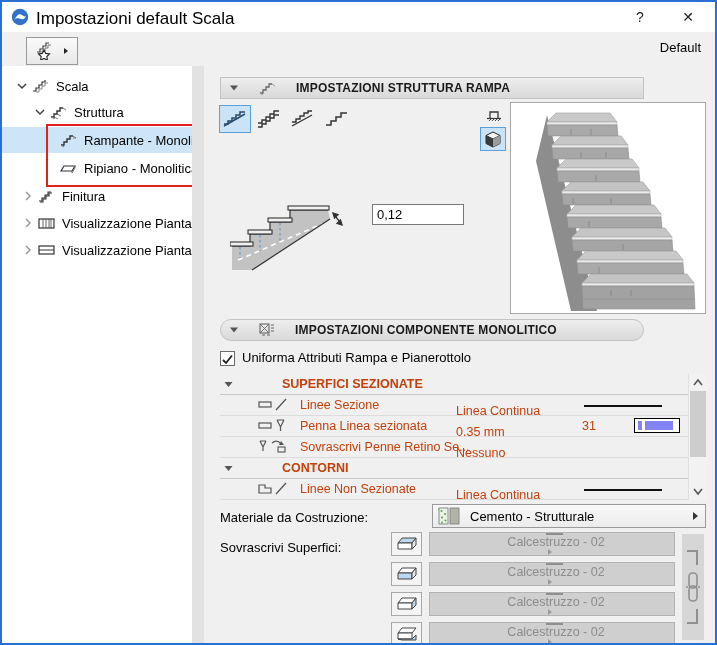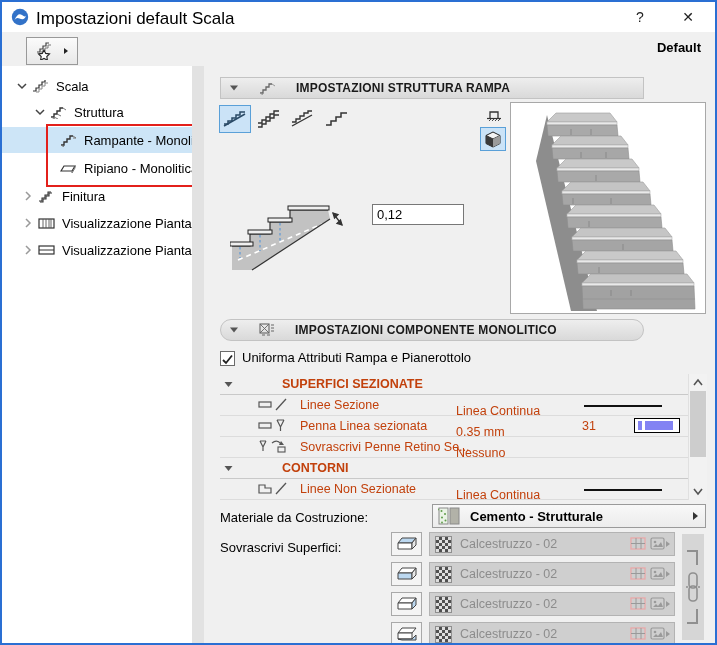--- a/index.html
+++ b/index.html
@@ -3,21 +3,21 @@
 <meta charset="utf-8">
 <style>
   html,body{margin:0;padding:0;background:#d7d7d7;font-family:"Liberation Sans",sans-serif;}
   .window{position:relative;width:717px;height:645px;box-sizing:border-box;border:2px solid #2a6fd3;background:#f0f0f0;overflow:hidden;}
   .abs{position:absolute;}
   
   .titlebar{position:absolute;left:0;top:0;width:713px;height:30px;background:#ffffff;}
   .title-text{position:absolute;left:34px;top:7px;font-size:17px;color:#000;}
   .tb-btn{position:absolute;top:0;width:34px;height:30px;text-align:center;line-height:30px;font-size:14px;color:#222;cursor:default;}
   
-  .toolbar{position:absolute;left:0;top:30px;width:713px;height:34px;background:#f0f0f0;font-weight:bold;}
+  .toolbar{position:absolute;left:0;top:30px;width:713px;height:34px;background:#f0f0f0;}
   .fav-btn{position:absolute;left:24px;top:5px;width:50px;height:26px;background:linear-gradient(#fbfbfb,#e8e8e8);border:1px solid #999;display:flex;align-items:center;justify-content:center;gap:2px;}
   .default-label{position:absolute;right:14px;top:8px;font-size:13px;color:#000;}
   
   .sidebar{position:absolute;left:0;top:64px;width:190px;height:577px;background:#ffffff;}
   .splitter{position:absolute;left:190px;top:64px;width:12px;height:577px;background:#e2e2e2;}
   .main{position:absolute;left:202px;top:64px;width:511px;height:577px;background:#f0f0f0;}
   
   .tree-row{position:absolute;left:0;width:190px;height:26px;display:flex;align-items:center;font-size:13px;color:#000;white-space:nowrap;overflow:hidden;}
   .tree-row.sel{background:#cde5f7;}
   .chev{width:12px;height:12px;flex:0 0 12px;margin-right:4px;}
@@ -50,24 +50,24 @@
   .pen-sample{position:absolute;left:414px;top:2px;width:46px;height:15px;background:#fff;border:1px solid #000;box-sizing:border-box;}
   .pen-sample .b1{position:absolute;left:3px;top:2px;width:4px;height:9px;background:#8383f3;}
   .pen-sample .b2{position:absolute;left:10px;top:2px;width:28px;height:9px;background:#8383f3;}
   
   .sbar{position:absolute;left:484px;top:308px;width:18px;height:126px;background:#f2f2f2;border-left:1px solid #e0e0e0;}
   .sbar .thumb{position:absolute;left:1px;top:17px;width:16px;height:66px;background:#cdcdcd;}
   .sbar .sa{position:absolute;left:3px;width:12px;height:12px;}
   
   .fieldlabel{position:absolute;font-size:13px;color:#000;}
   .mat-drop{position:absolute;left:228px;top:438px;width:274px;height:24px;background:linear-gradient(#f8f8f8,#ececec);border:1px solid #9a9a9a;box-sizing:border-box;display:flex;align-items:center;}
-  .mat-drop .txt{font-size:13px;color:#000;margin-left:8px;flex:1;font-weight:bold;}
+  .mat-drop .txt{font-size:13px;color:#000;margin-left:8px;flex:1;}
   .arr-r{width:0;height:0;border-top:4px solid transparent;border-bottom:4px solid transparent;border-left:5px solid #333;margin-right:7px;}
   .face-btn{position:absolute;left:187px;width:31px;height:24px;background:#f4f4f4;border:1px solid #a9a9a9;box-sizing:border-box;display:flex;align-items:center;justify-content:center;}
-  .surf-drop{position:absolute;left:225px;width:246px;height:24px;background:#cfcfcf;border:1px solid #b3b3b3;box-sizing:border-box;display:flex;align-items:center;}
+  .surf-drop{position:absolute;left:225px;width:246px;height:24px;background:#cfcfcf;border:1px solid #b3b3b3;box-sizing:border-box;display:flex;align-items:center;flex-direction:column;}
   .surf-drop .sw{width:15px;height:15px;margin-left:5px;background:repeating-conic-gradient(#4f4f4f 0% 25%, #dedede 0% 50%) 0 0/6px 6px;border:1px solid #8f8f8f;}
   .surf-drop .txt{font-size:12.5px;color:#8c8c8c;margin-left:8px;flex:1;white-space:nowrap;}
   .surf-drop .arr{width:0;height:0;border-top:3.5px solid transparent;border-bottom:3.5px solid transparent;border-left:4.5px solid #9a9a9a;margin-right:4px;}
   .link-btn{position:absolute;left:478px;top:468px;width:22px;height:106px;background:#d6d6d6;display:flex;align-items:center;justify-content:center;}
 </style>
 </head>
 <body>
 
 <div class="window">
 

